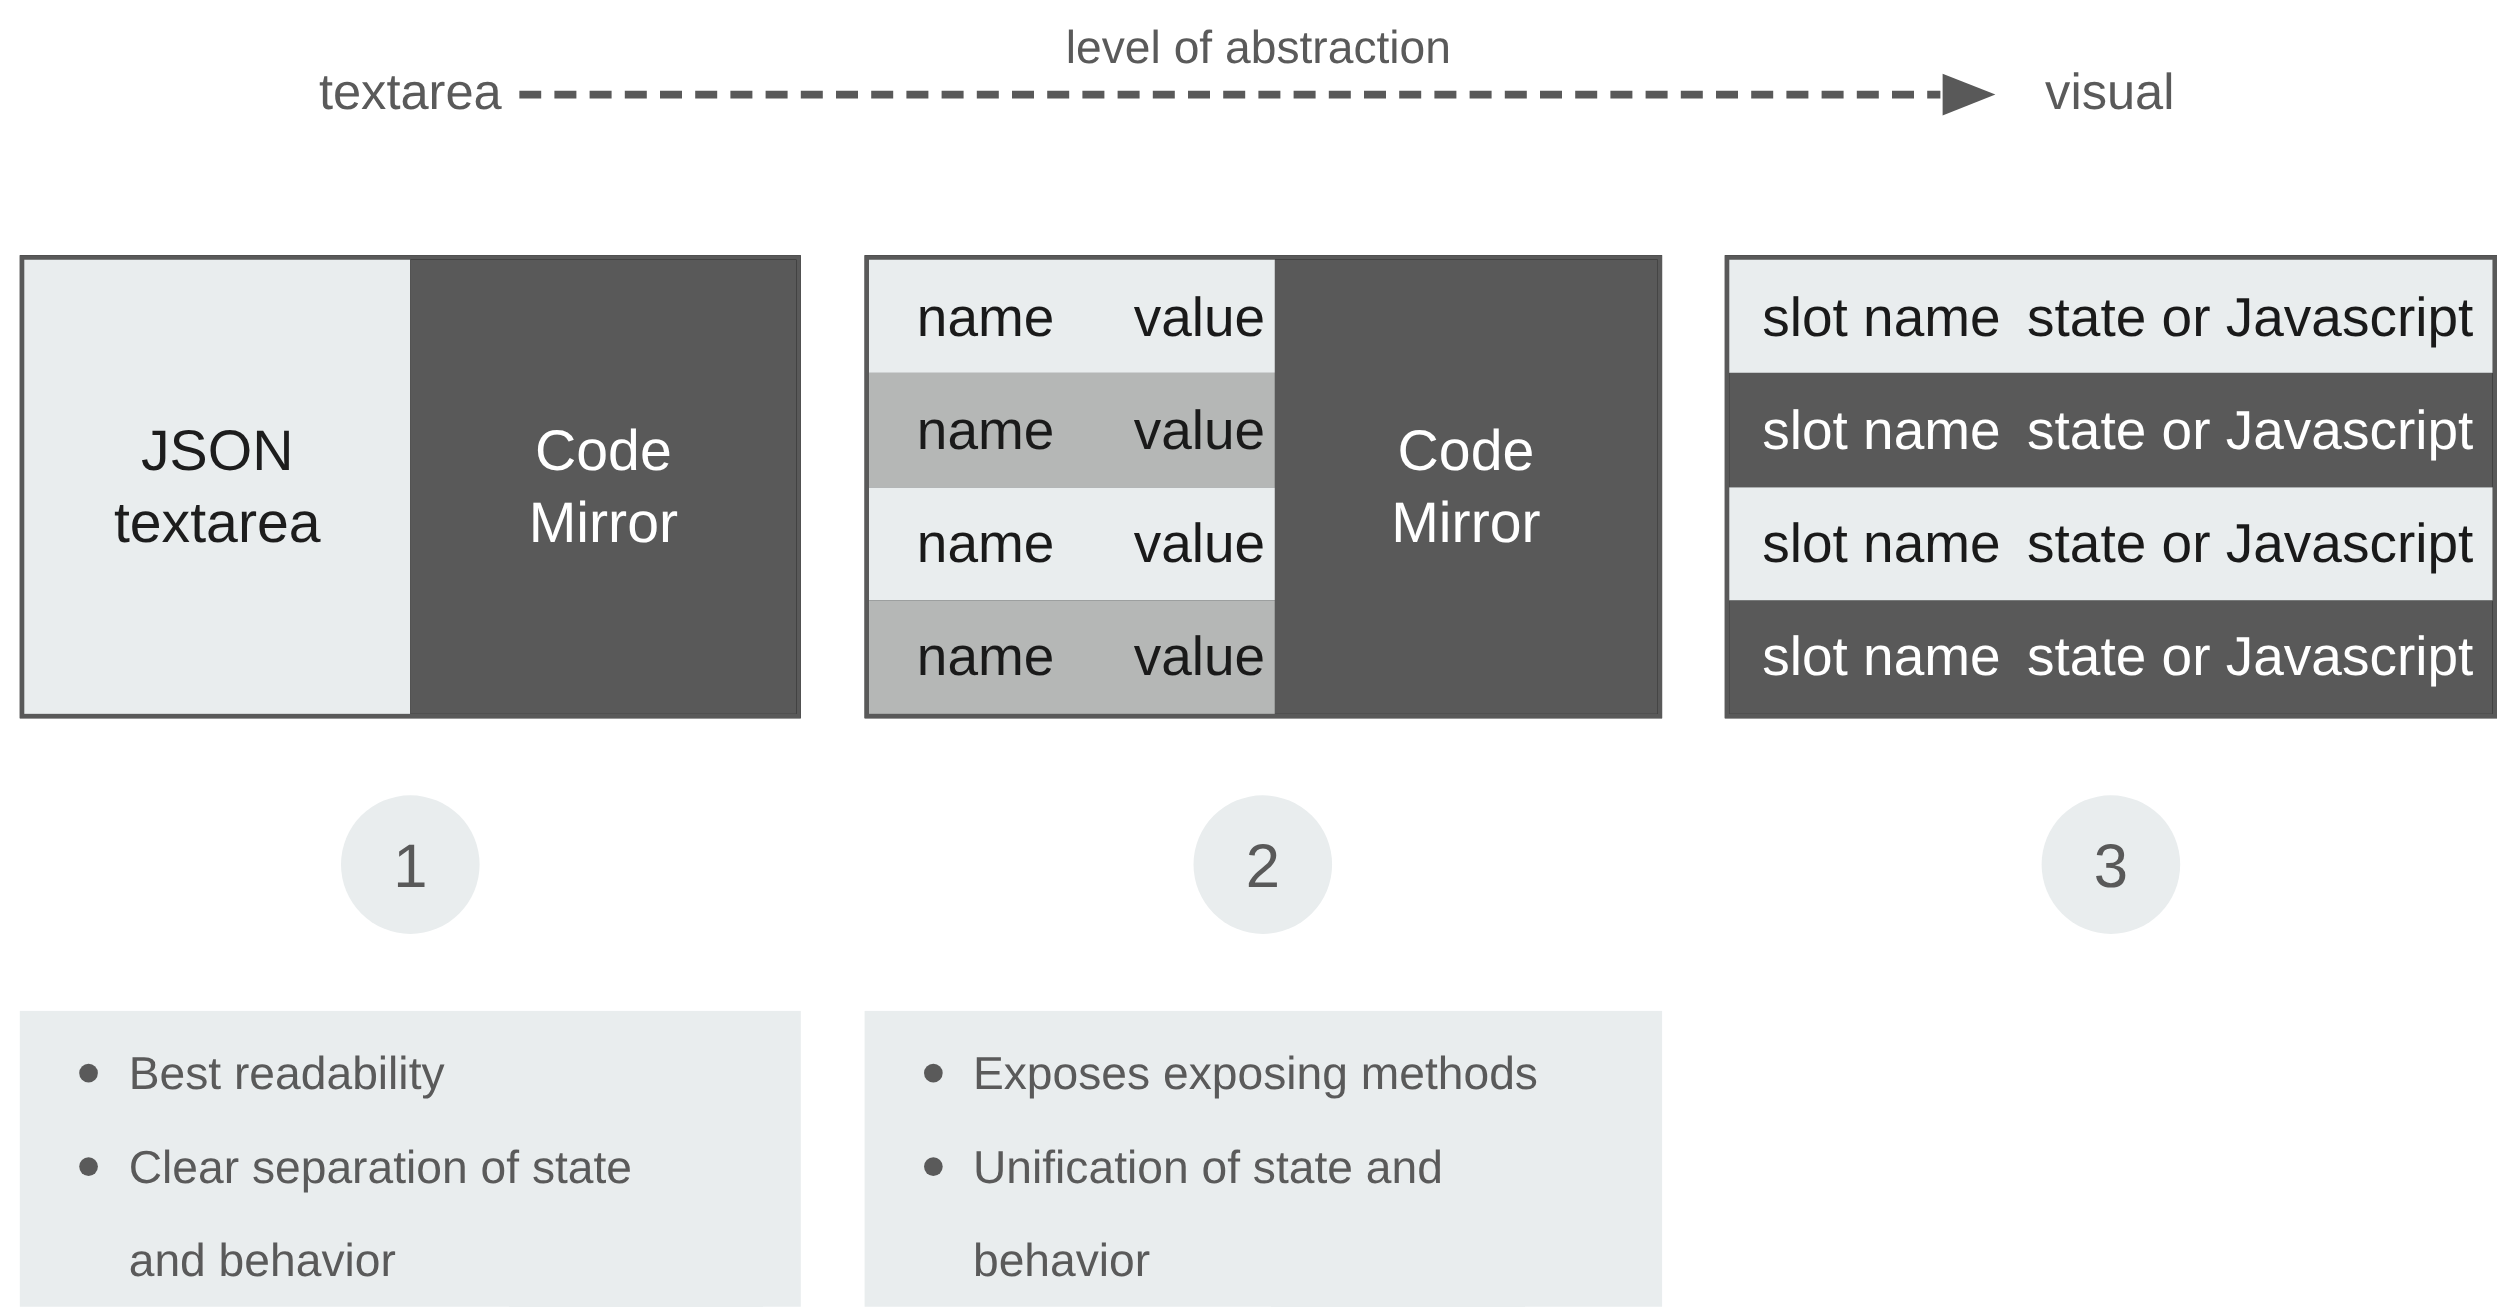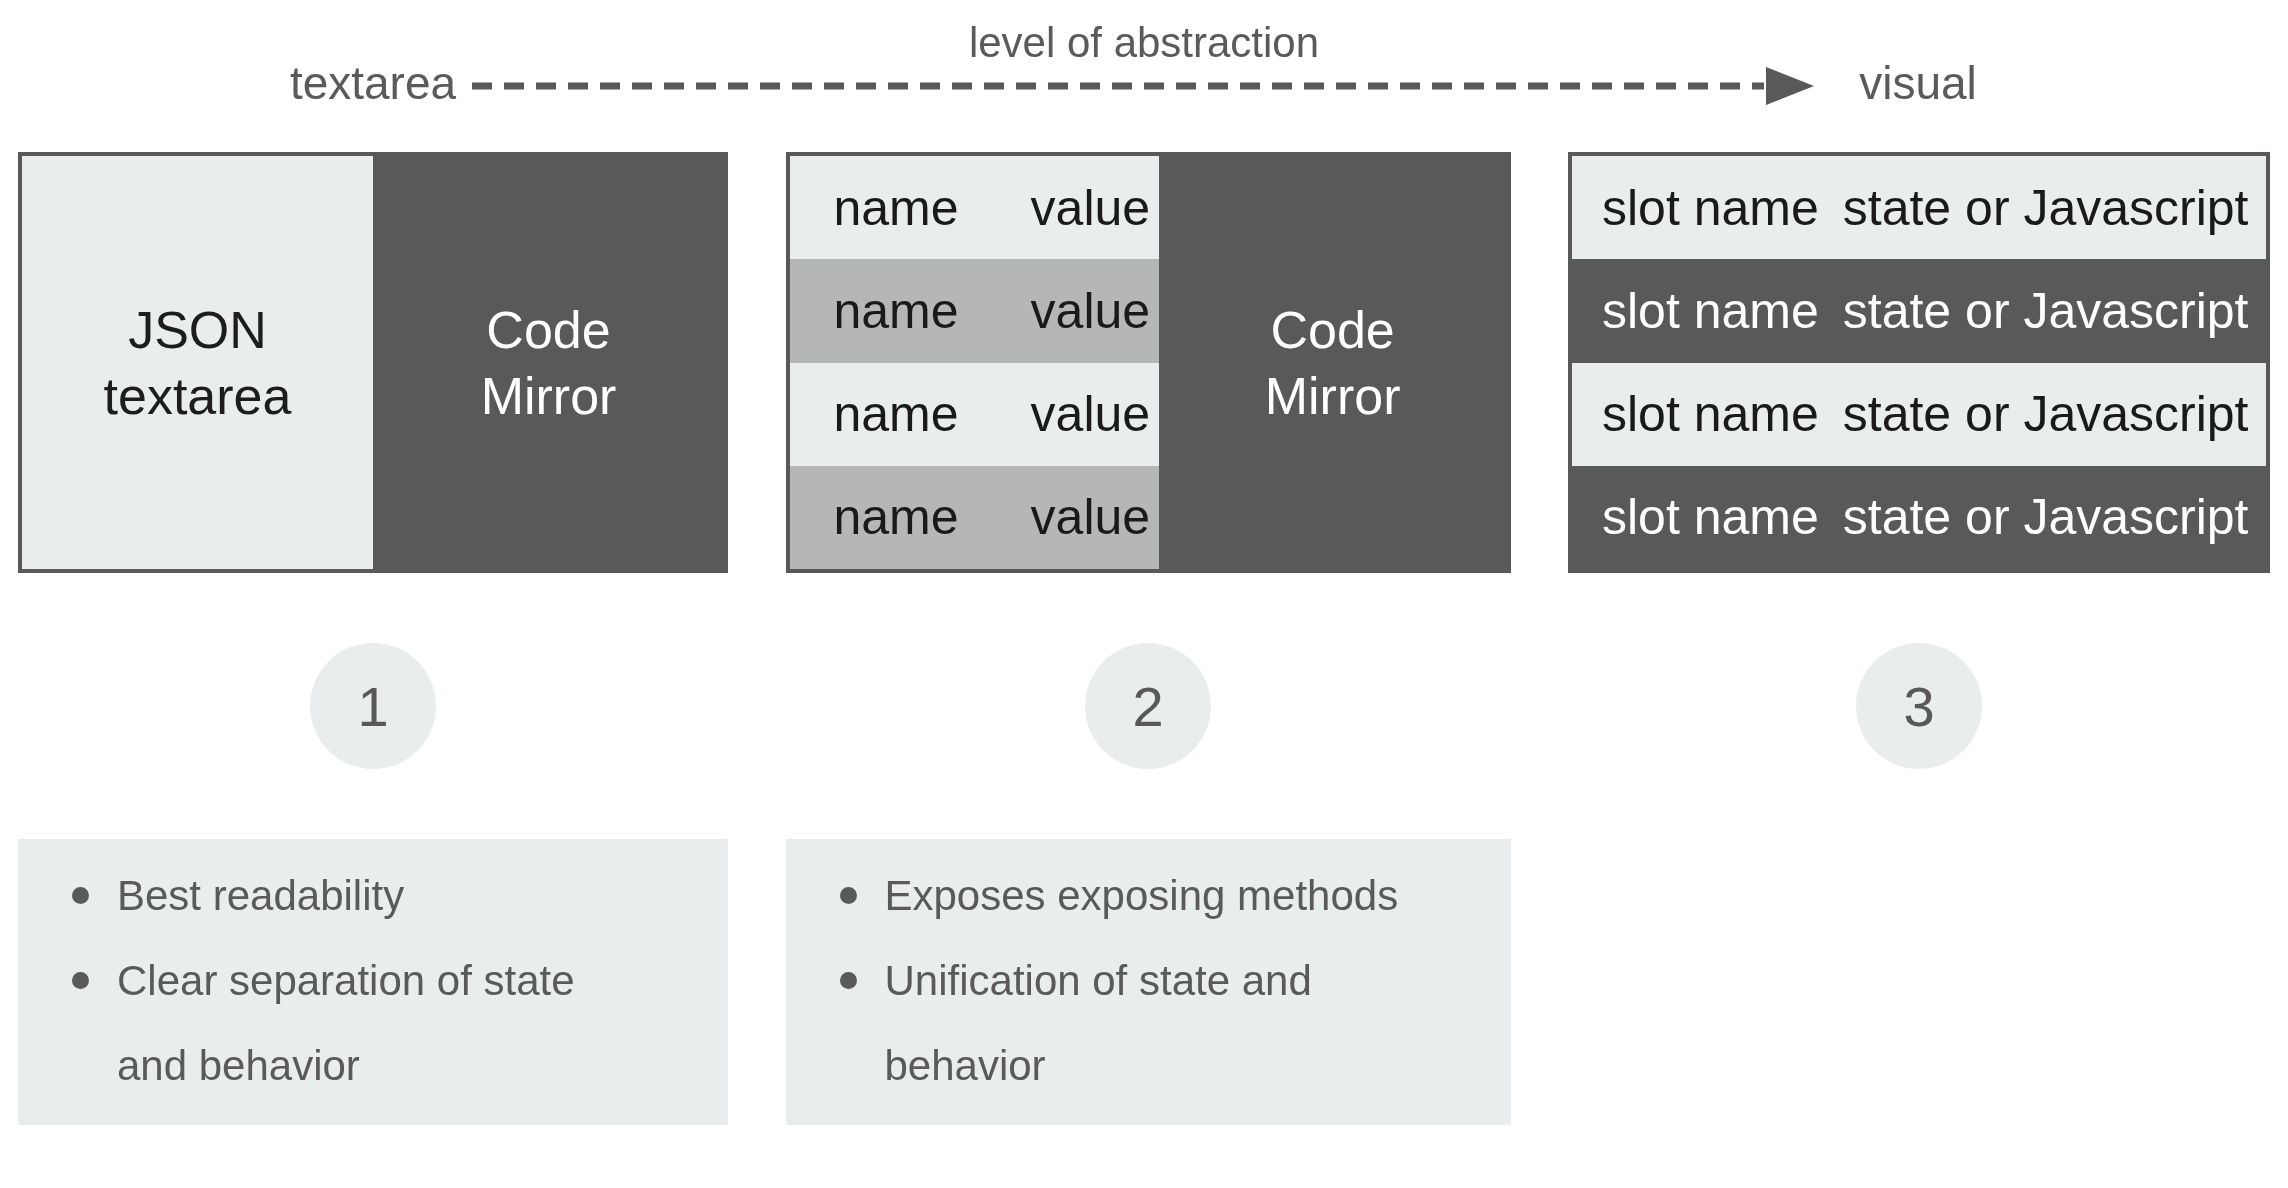--- a/index.html
+++ b/index.html
@@ -4,21 +4,21 @@
 <style>
   html, body { margin: 0; padding: 0; background: #ffffff; }
   body {
     width: 2288px; height: 1188px;
     font-family: "Liberation Sans", sans-serif;
     overflow: hidden;
   }
   .page { position: relative; width: 2288px; height: 1188px; }
 
   
-  .header { position: relative; height: 152px; border-radius: 25px; }
+  .header { position: relative; height: 232px; border-radius: 25px; }
   .axis-title {
     position: absolute; left: 50%; top: 20px; transform: translateX(-50%);
     font-size: 42px; line-height: 46px; color: #5a5a5a; white-space: nowrap;
   }
   .axis-label {
     position: absolute; top: 58px; transform: translateX(-50%);
     font-size: 46px; line-height: 50px; color: #5a5a5a; white-space: nowrap;
   }
   .axis-label.left  { left: 373px; }
   .axis-label.right { left: 1918px; }

